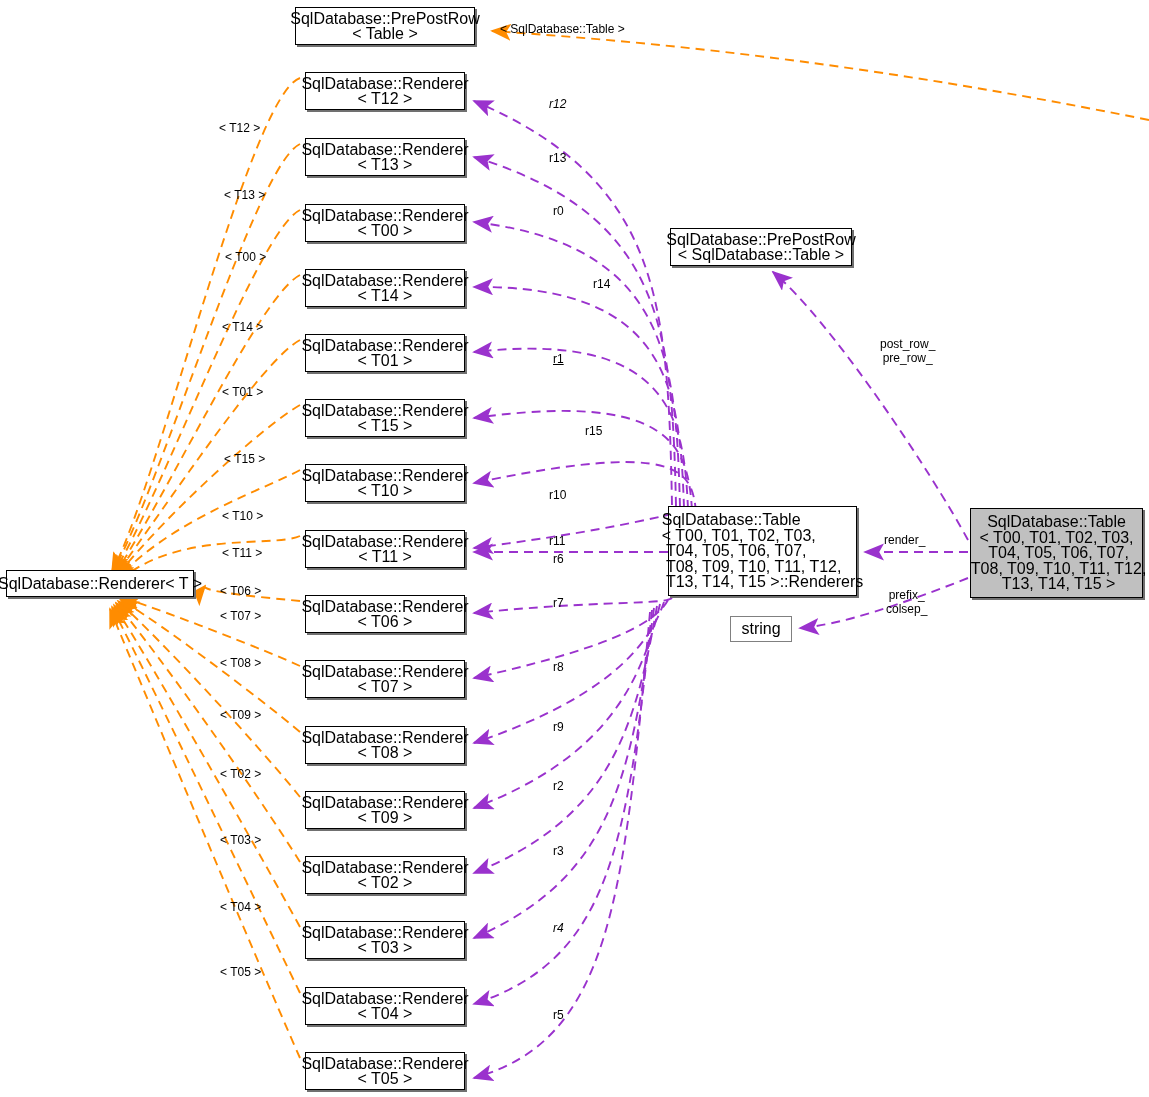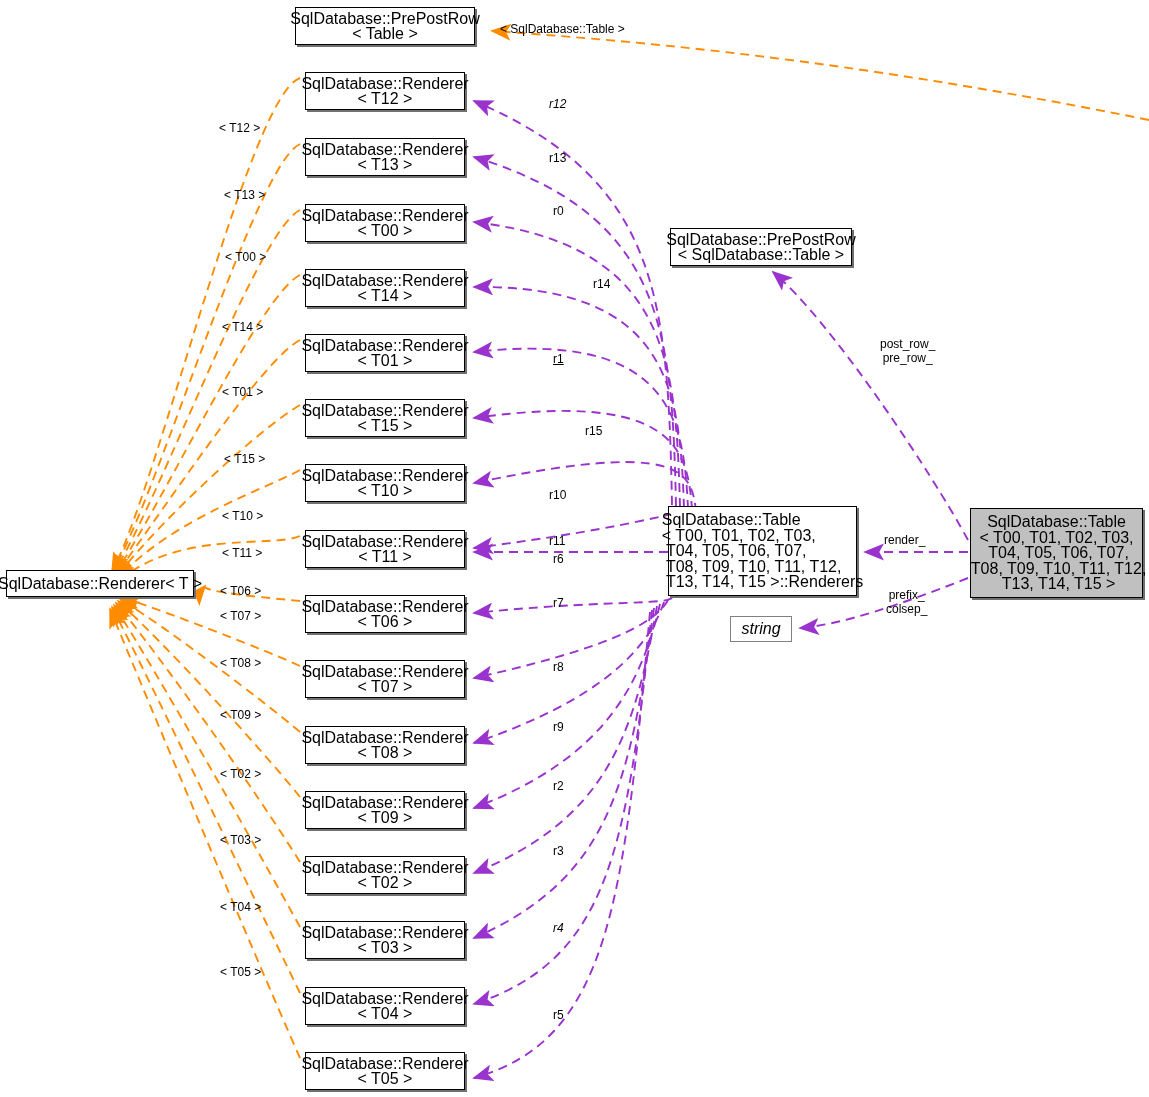--- a/index.html
+++ b/index.html
@@ -112,21 +112,21 @@
       <div class="node" style="left: 305px; top: 1052px; width: 160px; height: 38px;">SqlDatabase::Renderer
 &lt; T05 &gt;</div>
       <div class="node" style="left: 6px; top: 570px; width: 188px; height: 27px;">SqlDatabase::Renderer&lt; T &gt;</div>
       <div class="node" style="left: 670px; top: 228px; width: 182px; height: 38px;">SqlDatabase::PrePostRow
 &lt; SqlDatabase::Table &gt;</div>
       <div class="node wide" style="left: 668px; top: 506px; width: 189px; height: 90px;">SqlDatabase::Table
 &lt; T00, T01, T02, T03,
  T04, T05, T06, T07,
  T08, T09, T10, T11, T12,
  T13, T14, T15 &gt;::Renderers</div>
-      <div class="node plain" style="left: 730px; top: 616px; width: 62px; height: 26px; font-style: italic;">string</div>
+      <div class="node plain" style="left: 730px; top: 616px; width: 62px; height: 26px;">string</div>
       <div class="node shaded" style="left: 970px; top: 508px; width: 173px; height: 90px;">SqlDatabase::Table
 &lt; T00, T01, T02, T03,
  T04, T05, T06, T07,
  T08, T09, T10, T11, T12,
  T13, T14, T15 &gt;</div>
     </div>
   <div id="labels">
       <div class="elabel tparam" style="left: 500px; top: 22px;">&lt; SqlDatabase::Table &gt;</div>
       <div class="elabel" style="left: 549px; top: 97px; font-style: italic;">r12</div>
       <div class="elabel" style="left: 549px; top: 151px;">r13</div>

